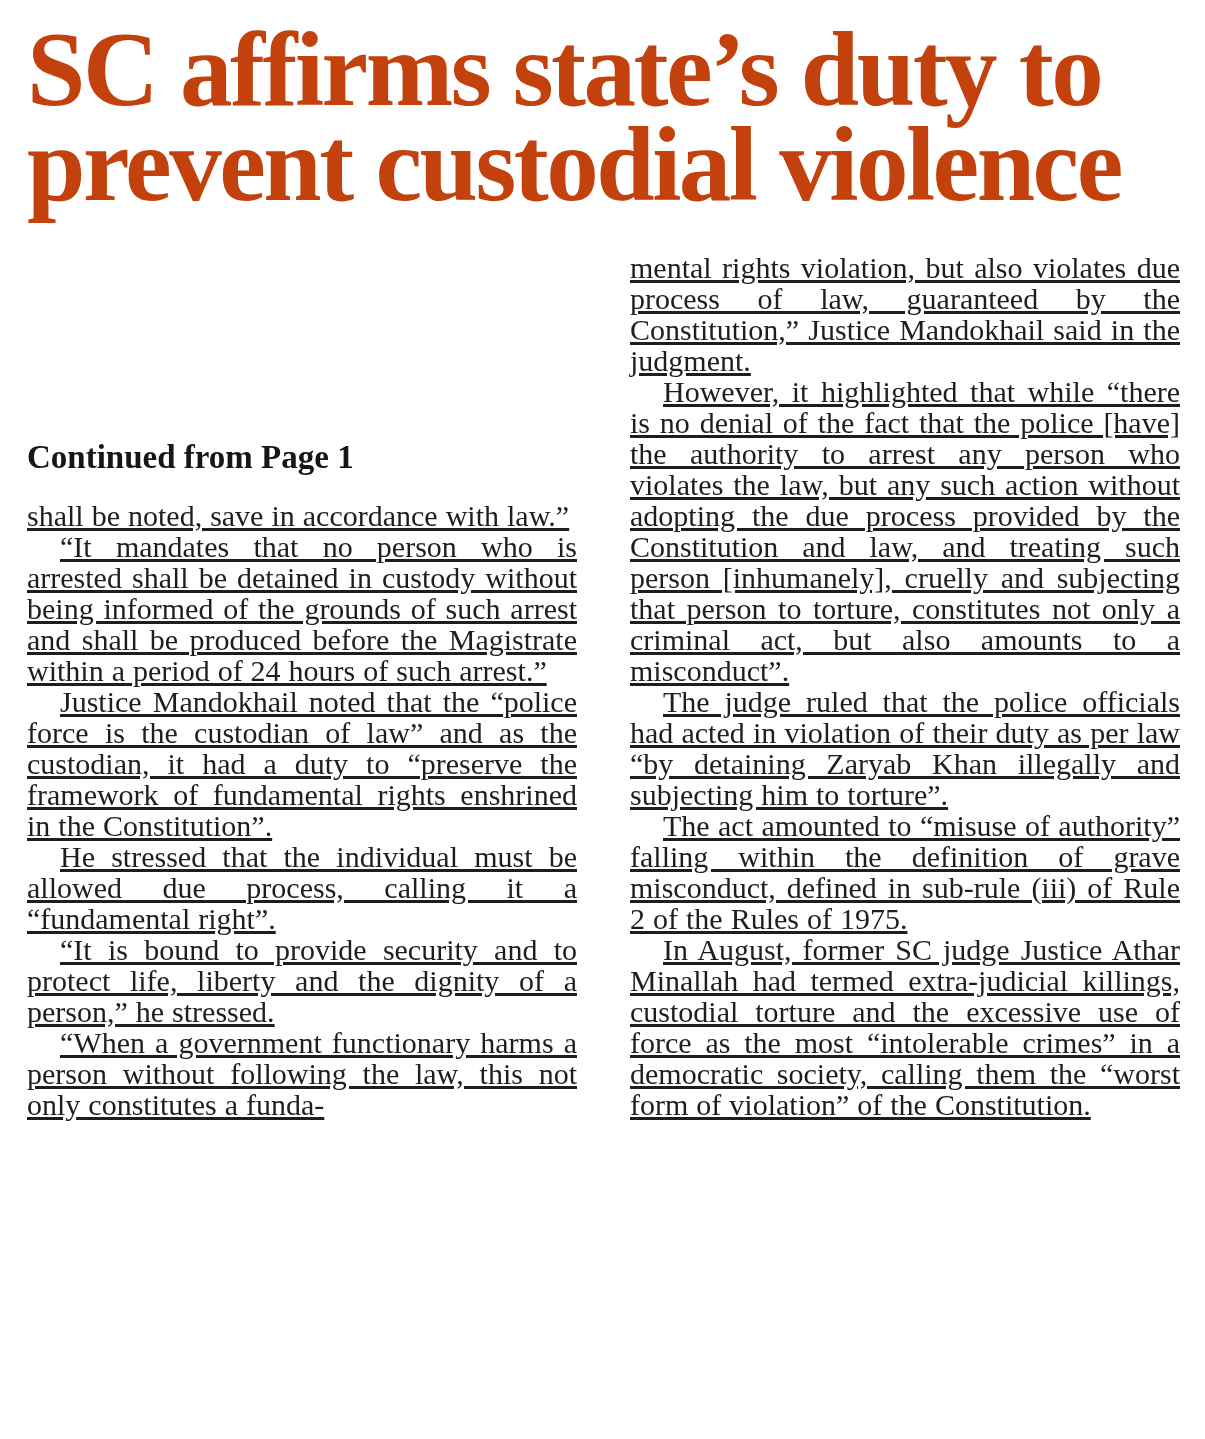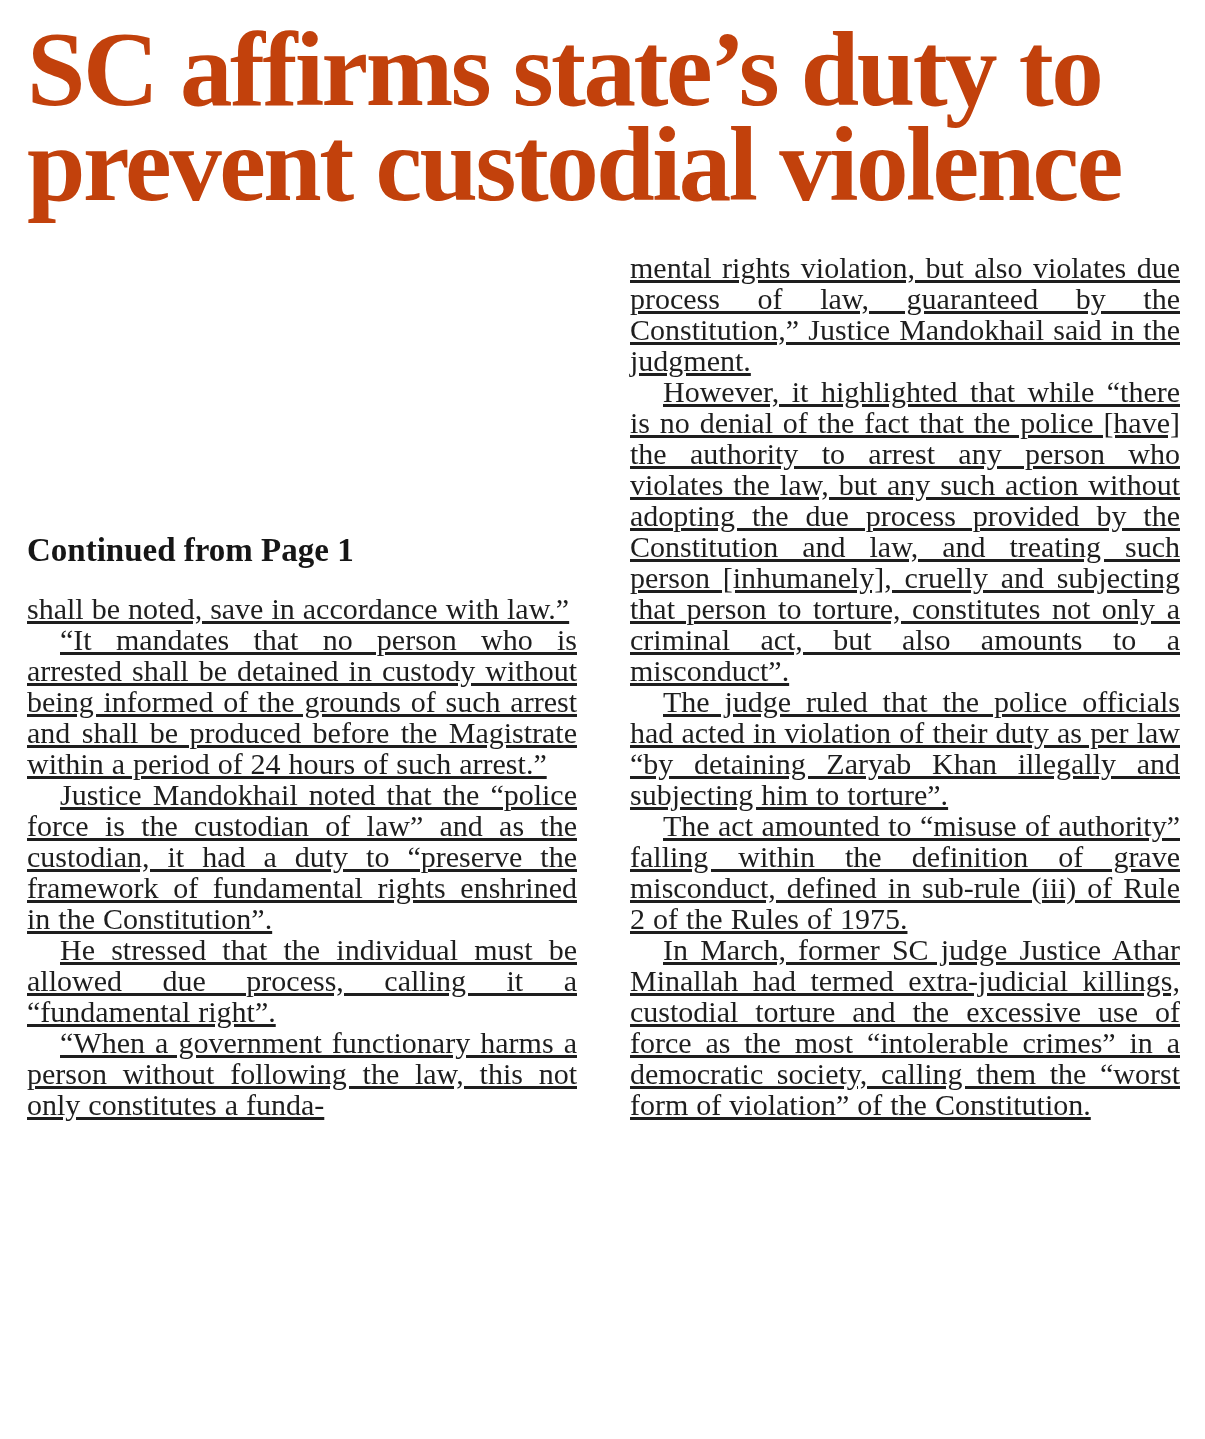--- a/index.html
+++ b/index.html
@@ -64,26 +64,27 @@
   <h1 class="headline">SC affirms state’s duty to prevent custodial violence</h1>
 
   <div class="columns">
 
     <div class="col">
       <h2 class="continued">Continued from Page 1</h2>
       <p class="cont">shall be noted, save in accordance with law.”</p>
       <p>“It mandates that no person who is arrested shall be detained in custody without being informed of the grounds of such arrest and shall be produced before the Magistrate within a period of 24 hours of such arrest.”</p>
       <p>Justice Mandokhail noted that the “police force is the custodian of law” and as the custodian, it had a duty to “preserve the framework of fundamental rights enshrined in the Constitution”.</p>
       <p>He stressed that the individual must be allowed due process, calling it a “fundamental right”.</p>
+      <p>“It is bound to provide security and to protect life, liberty and the dignity of a person,” he stressed.</p>
       <p>“When a government functionary harms a person without following the law, this not only constitutes a funda-</p>
     </div>
 
     <div class="col">
       <p class="cont">mental rights violation, but also violates due process of law, guaranteed by the Constitution,” Justice Mandokhail said in the judgment.</p>
       <p>However, it highlighted that while “there is no denial of the fact that the police [have] the authority to arrest any person who violates the law, but any such action without adopting the due process provided by the Constitution and law, and treating such person [inhumanely], cruelly and subjecting that person to torture, constitutes not only a criminal act, but also amounts to a misconduct”.</p>
       <p>The judge ruled that the police officials had acted in violation of their duty as per law “by detaining Zaryab Khan illegally and subjecting him to torture”.</p>
       <p>The act amounted to “misuse of authority” falling within the definition of grave misconduct, defined in sub-rule (iii) of Rule 2 of the Rules of 1975.</p>
-      <p>In March, former SC judge Justice Athar Minallah had termed extra-judicial killings, custodial torture and the excessive use of force as the most “intolerable crimes” in a democratic society, calling them the “worst form of violation” of the Constitution.</p>
+      <p>In August, former SC judge Justice Athar Minallah had termed extra-judicial killings, custodial torture and the excessive use of force as the most “intolerable crimes” in a democratic society, calling them the “worst form of violation” of the Constitution.</p>
     </div>
 
   </div>
 
 </div>
 
 </body></html>

